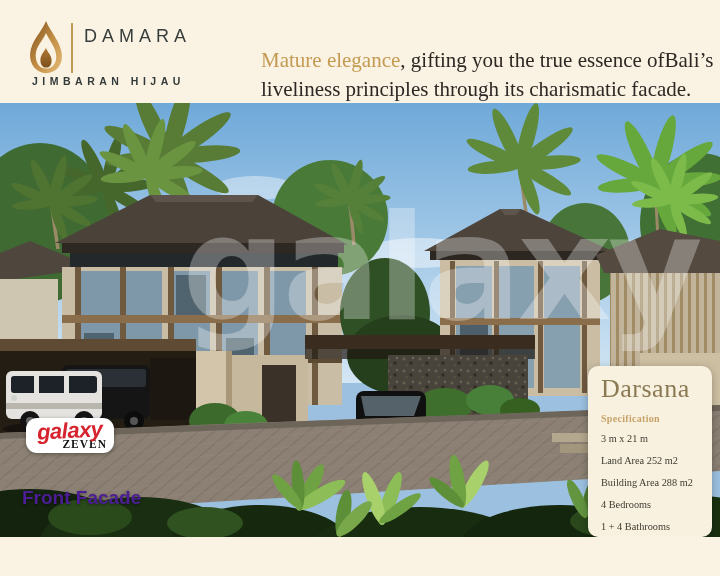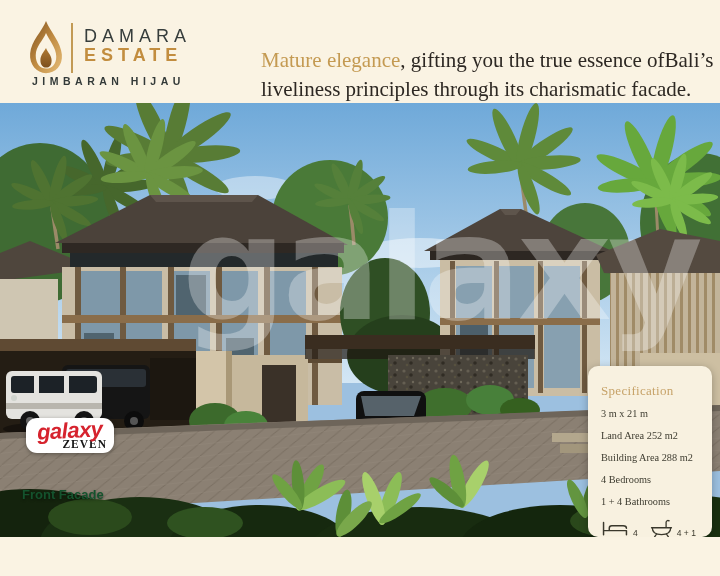--- a/index.html
+++ b/index.html
@@ -17,32 +17,32 @@
              font-weight:700;color:#333a39;}
   .headline{position:absolute;left:261px;top:12px;width:455px;
             font-family:"Liberation Serif",serif;font-size:21px;line-height:1.36;color:#2d2823;margin-top:34px;}
   .headline .hl{color:#c49a52;}
   
   .photo{position:absolute;left:0;top:103px;width:720px;height:434px;overflow:hidden;background:#9cc0e0;}
   .scene{position:absolute;left:0;top:0;}
   .watermark{position:absolute;left:182px;top:92px;font-size:146px;font-weight:700;
              letter-spacing:-4px;color:rgba(255,255,255,0.30);line-height:1;
              font-family:"DejaVu Sans",sans-serif;pointer-events:none;}
-  .caption{position:absolute;left:22px;top:384px;font-size:13px;font-weight:700;color:#14532d;
+  .caption{position:absolute;left:22px;top:384px;font-size:19px;font-weight:700;color:#4c1d95;
            text-shadow:0 1px 3px rgba(0,0,0,.45);}
   
   .badge{position:absolute;left:595px;top:214px;width:117px;height:28px;border-radius:15px;
          background:#8a7757;color:#f3ead3;display:flex;align-items:center;justify-content:center;
          font-family:"Liberation Serif",serif;font-style:italic;font-size:15px;
          box-shadow:0 1px 4px rgba(0,0,0,.3);}
   .card{position:absolute;left:588px;top:263px;width:124px;height:171px;background:#f8f1e0;
         border-radius:10px;box-shadow:0 2px 8px rgba(0,0,0,.28);box-sizing:border-box;
         padding:8px 8px 6px 13px;font-family:"Liberation Serif",serif;}
   .card-title{font-size:26px;color:#8a7952;letter-spacing:.5px;}
-  .card-section{margin-top:9px;font-size:13px;font-weight:400;color:#c7a369;letter-spacing:.3px;}
+  .card-section{margin-top:9px;font-size:10px;font-weight:700;color:#c7a369;letter-spacing:.3px;}
   .card-line{margin-top:8px;font-size:10.3px;color:#3e3c30;line-height:1.35;}
   .card-line.tight{margin-top:8px;}
   .card-icons{margin-top:11px;display:flex;align-items:flex-end;gap:4px;color:#3a382c;}
   .icon-count{font-size:8.5px;font-family:"Liberation Sans",sans-serif;color:#3a382c;margin-right:8px;}
   
   .glogo{position:absolute;left:26px;top:418px;width:88px;height:35px;background:#ffffff;
          border-radius:11px;box-shadow:0 1px 4px rgba(0,0,0,.35);display:flex;flex-direction:column;
          align-items:center;justify-content:center;}
   .glogo .g1{font-size:22px;font-weight:700;font-style:italic;color:#d6232e;line-height:.9;
              transform:rotate(-3deg);letter-spacing:-.5px;}
@@ -66,21 +66,20 @@
           <stop offset="0" stop-color="#b07a33"></stop>
             <stop offset="1" stop-color="#7c4f1e"></stop>
         </linearGradient>
       </defs>
       <path d="M20 1 C16 12 4 22 3 36 C2 48 10 57 20 57 C30 57 38 49 37 37 C36 24 25 13 20 1 Z" fill="url(#goldA)"></path>
       <path d="M20 14 C17 22 9 28 9 38 C9 47 14 52 20 52 C27 52 31 47 31 39 C31 30 23 21 20 14 Z" fill="#faf3e3"></path>
       <path d="M20 30 C17 35 14 38 14 43 C14 48 17 51 20 51 C24 51 26 48 26 43 C26 38 22 35 20 30 Z" fill="url(#goldB)"></path>
     </svg>
     <div class="logo-divider"></div>
     <div class="brand-top">DAMARA</div>
-    <div class="brand-bottom">ESTATE</div>
     <div class="brand-sub">JIMBARAN HIJAU</div>
     <div class="headline"><span class="hl">Mature elegance</span><span>, gifting you the true essence ofBali’s liveliness principles through its charismatic facade.</span></div>
   </div>
 
   <div class="photo">
     <svg class="scene" width="720" height="434" viewBox="0 0 720 434">
       <defs>
         <linearGradient id="sky" x1="0" y1="0" x2="0" y2="1">
           <stop offset="0" stop-color="#6fa9d9"></stop>
             <stop offset="1" stop-color="#d3e6f4"></stop>
@@ -316,20 +315,21 @@
           <ellipse transform="rotate(-115)" cx="18" cy="0" rx="21" ry="6" fill="#639540"></ellipse>
         </g>
       </g>
     </svg>
 
     <div class="watermark">galaxy</div>
     <div class="caption">Front Facade</div>
 
 
     <div class="card">
+      <div class="card-title">Darsana</div>
       <div class="card-section">Specification</div>
       <div class="card-line">3 m x 21 m</div>
       <div class="card-line">Land Area 252 m2</div>
       <div class="card-line tight">Building Area 288 m2</div>
       <div class="card-line">4 Bedrooms</div>
       <div class="card-line tight">1 + 4 Bathrooms</div>
       <div class="card-icons">
         <svg width="28" height="18" viewBox="0 0 34 22" fill="none" stroke="#3a382c" stroke-width="1.8" stroke-linecap="round">
           <path d="M3 3v15M3 13h28M31 13v5M31 10c0-2-2-3-4-3H13c-2 0-3 1-3 3v3"></path>
         </svg>

